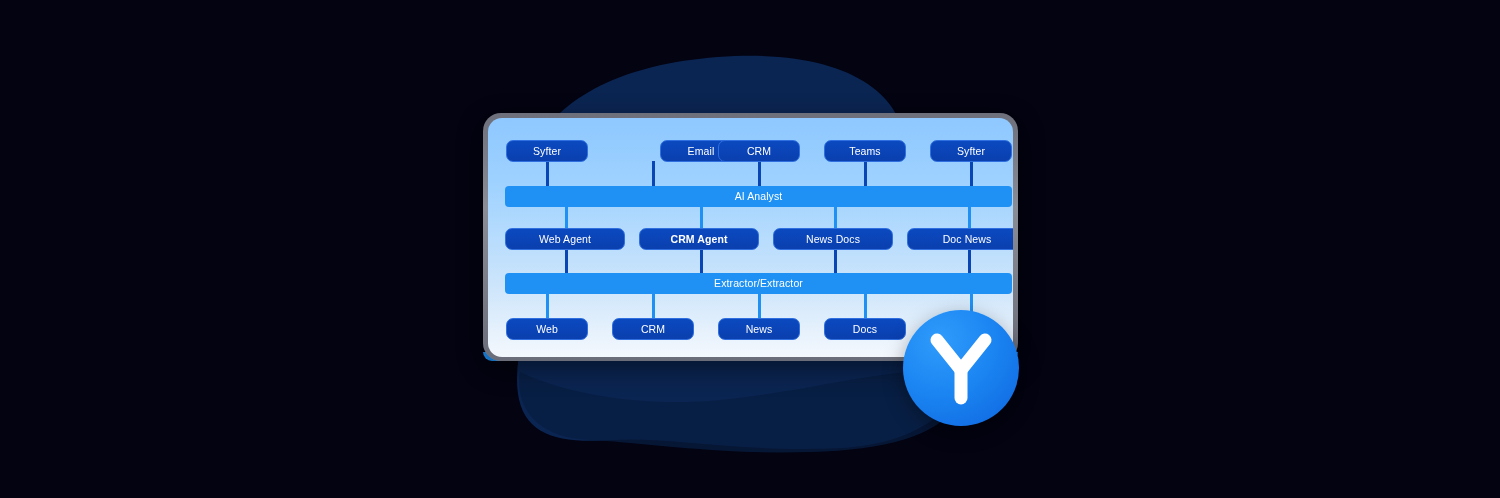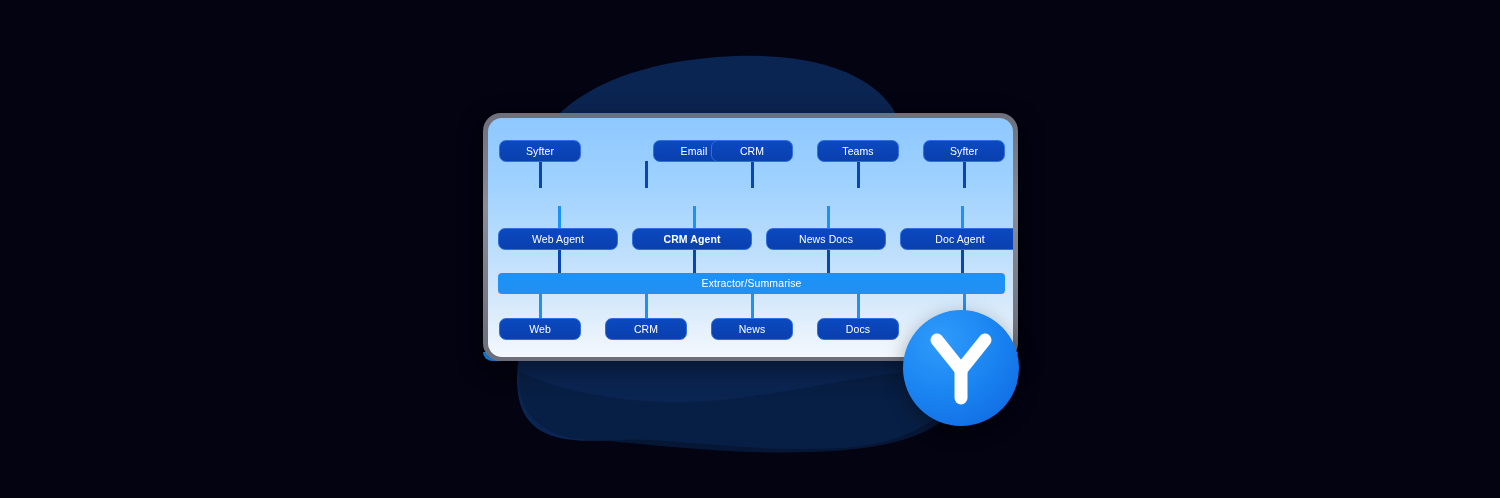--- a/index.html
+++ b/index.html
@@ -29,21 +29,21 @@
     background:linear-gradient(180deg,#8ec8ff 0%,#9fd2ff 28%,#cfe6fb 72%,#f4f8fd 100%);
     overflow:hidden;
   }
   .device-base{
     position:absolute;left:483px;top:352px;width:535px;height:9px;
     border-radius:0 0 14px 14px;
     background:#1f91f5;
   }
 
   
-  .diagram{position:absolute;left:4px;top:0;width:525px;height:192px;}
+  .diagram{position:absolute;left:11px;top:0;width:525px;height:192px;}
 
   .node{
     position:absolute;height:22px;border-radius:7px;
     background:linear-gradient(180deg,#0b49c0 0%,#0a3fae 100%);
     border:1px solid #2f6fe0;
     box-sizing:border-box;
     color:#ffffff;font-size:10.5px;line-height:20px;
     text-align:center;letter-spacing:.1px;
     z-index:3;
   }
@@ -120,27 +120,28 @@
         <div class="link bright" style="left:259px; top:175px; height:38px;"></div>
         <div class="link bright" style="left:365px; top:175px; height:38px;"></div>
         <div class="link bright" style="left:471px; top:175px; height:38px;"></div>
 
         <div class="node" style="left:7px;   top:22px; width:82px;">Syfter</div>
         <div class="node" style="left:113px; top:22px; width:82px;margin-left:48px;">Email</div>
         <div class="node" style="left:219px; top:22px; width:82px;">CRM</div>
         <div class="node" style="left:325px; top:22px; width:82px;">Teams</div>
         <div class="node" style="left:431px; top:22px; width:82px;">Syfter</div>
 
+        <div class="bar" style="left:6px; top:68px; width:507px;">AI Analyst</div>
 
         <div class="node" style="left:6px;   top:110px; width:120px;">Web Agent</div>
         <div class="node" style="left:140px; top:110px; width:120px;font-weight:bold;">CRM Agent</div>
         <div class="node" style="left:274px; top:110px; width:120px;">News Docs</div>
-        <div class="node" style="left:408px; top:110px; width:120px;">Doc Agent</div>
+        <div class="node" style="left:408px; top:110px; width:120px;">Doc News</div>
 
-        <div class="bar" style="left:6px; top:155px; width:507px;">Extractor/Summarise</div>
+        <div class="bar" style="left:6px; top:155px; width:507px;">Extractor/Extractor</div>
 
         <div class="node" style="left:7px;   top:200px; width:82px;">Web</div>
         <div class="node" style="left:113px; top:200px; width:82px;">CRM</div>
         <div class="node" style="left:219px; top:200px; width:82px;">News</div>
         <div class="node" style="left:325px; top:200px; width:82px;">Docs</div>
 
       </div>
     </div>
   </div>
 

